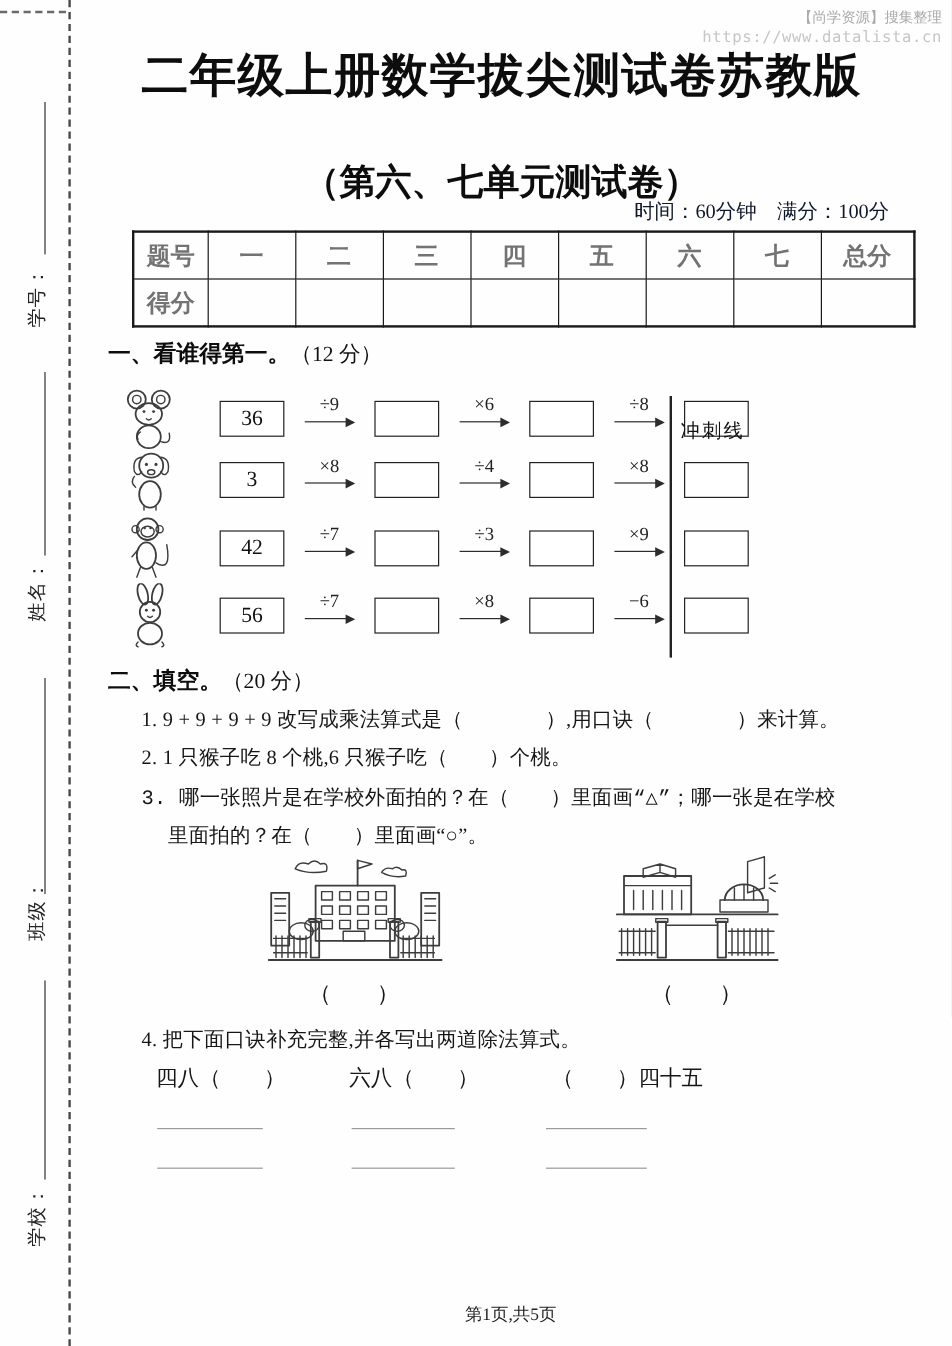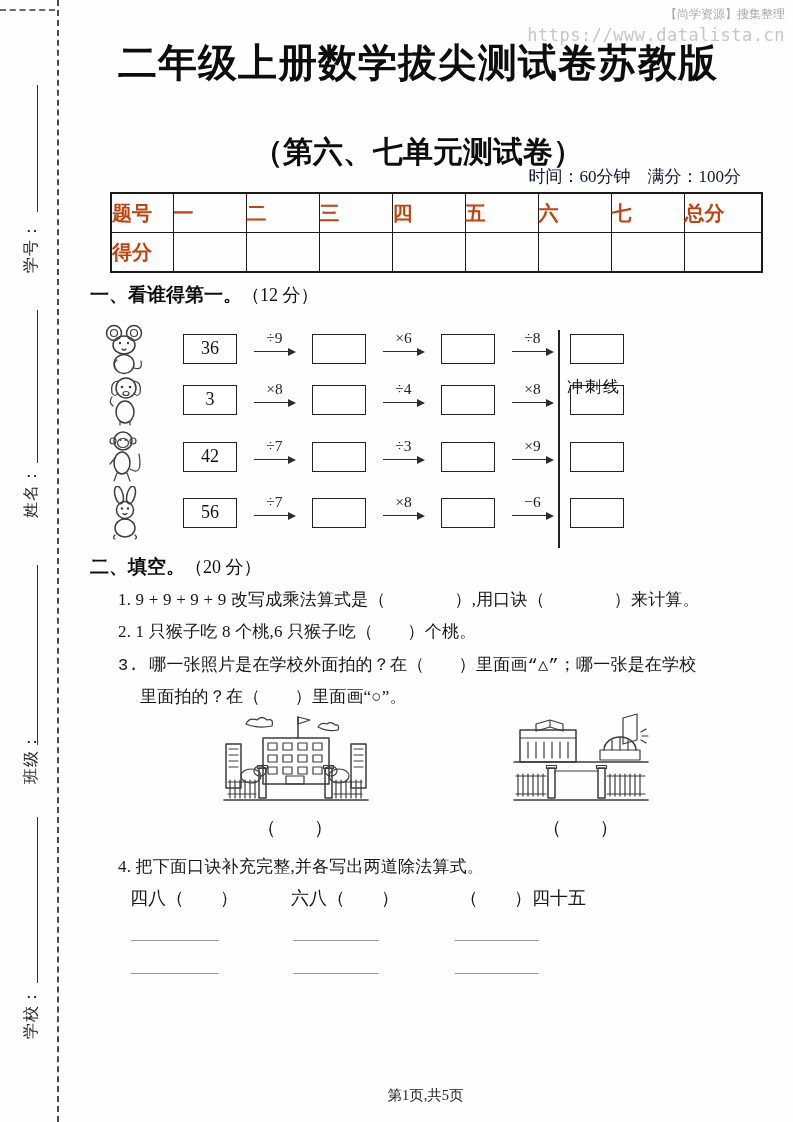--- a/index.html
+++ b/index.html
@@ -19,50 +19,50 @@
   .mlabel{
     position:absolute;left:0;width:62px;text-align:center;
     transform:rotate(-90deg);transform-origin:center;
     font-size:16px;color:#222;letter-spacing:1px;white-space:nowrap;
     font-family:"Liberation Sans","DejaVu Sans",sans-serif;
   }
   
   .watermark{position:absolute;top:6px;right:8px;text-align:right;line-height:1.45;
     font-family:"DejaVu Sans Mono","Liberation Mono",monospace;}
   .watermark .wm1{font-size:12px;color:#a9a9a9;}
-  .watermark .wm2{font-size:17px;color:#c6c6c6;letter-spacing:.5px;}
+  .watermark .wm2{font-size:13px;color:#c6c6c6;letter-spacing:.5px;}
   
   .title{position:absolute;left:58px;width:720px;top:36px;text-align:center;
     font-size:39px;font-weight:700;letter-spacing:1px;color:#0d0d0d;}
   .subtitle{position:absolute;left:58px;width:720px;top:100px;text-align:center;
     font-size:30px;font-weight:600;color:#0d0d0d;margin-top:32px;}
   .time-score{position:absolute;top:165px;right:52px;font-size:17px;color:#0f172a;}
   
   .score-table{position:absolute;left:110px;top:192px;border-collapse:collapse;table-layout:fixed;}
-  .score-table td{border:1.6px solid #1a1a1a;height:38px;text-align:left;vertical-align:middle;
-    font-size:20px;font-weight:600;color:#c2410c;padding:0;}
+  .score-table td{border:1.6px solid #1a1a1a;height:38px;text-align:center;vertical-align:middle;
+    font-size:20px;font-weight:600;color:#737373;padding:0;}
   .score-table{border:2px solid #1a1a1a;}
   
   .sec-head{position:absolute;left:90px;font-size:19px;white-space:nowrap;}
   .sec-head .hb{font-family:"Liberation Sans","DejaVu Sans",sans-serif;font-weight:700;color:#0d0d0d;}
   .sec-head .hs{font-size:18px;color:#111;}
   .qtext{position:absolute;font-size:17px;color:#161616;white-space:nowrap;letter-spacing:.2px;}
   
   .chain-row{position:absolute;left:99px;height:54px;display:flex;align-items:center;gap:11px;}
   .chain-row .animal{width:52px;height:52px;margin-right:18px;display:flex;align-items:center;justify-content:center;}
   .cbox{width:54px;height:30px;border:1.8px solid #222;background:#fff;box-sizing:border-box;
     margin:0 3px;flex:0 0 auto;text-align:center;line-height:27px;font-size:18px;color:#111;}
   .carrow{position:relative;width:43px;height:34px;margin:0 2px;flex:0 0 auto;}
   .carrow .op{position:absolute;top:-3px;left:50%;transform:translateX(-50%);
     font-size:15.5px;color:#222;white-space:nowrap;}
   .carrow .shaft{position:absolute;left:1px;right:2px;top:19px;height:0;border-top:1.6px solid #2c2c2c;}
   .carrow .shaft::after{content:"";position:absolute;right:-2px;top:-4.5px;width:0;height:0;
     border-left:8px solid #2c2c2c;border-top:4px solid transparent;border-bottom:4px solid transparent;}
   .finish-line{position:absolute;left:558px;top:330px;height:218px;width:0;border-left:2px solid #222;}
-  .finish-label{position:absolute;left:567px;top:349px;font-size:16px;color:#111;letter-spacing:2px;margin-top:28px;}
+  .finish-label{position:absolute;left:567px;top:349px;font-size:16px;color:#111;letter-spacing:2px;}
   
   .photo{position:absolute;}
   .photo svg{display:block;}
   .photo-caption{position:absolute;top:815px;font-size:19px;color:#161616;text-align:center;}
   
   .q4item{position:absolute;top:886px;font-size:18px;color:#161616;white-space:nowrap;}
   .blank{position:absolute;height:0;border-top:1.6px solid #9a9a9a;}
   
   .footer{position:absolute;left:58px;right:0;top:1086px;text-align:center;font-size:14.5px;color:#222;}
   svg .ln{fill:none;stroke:#3d3d3d;stroke-width:1.5;stroke-linecap:round;stroke-linejoin:round;}

